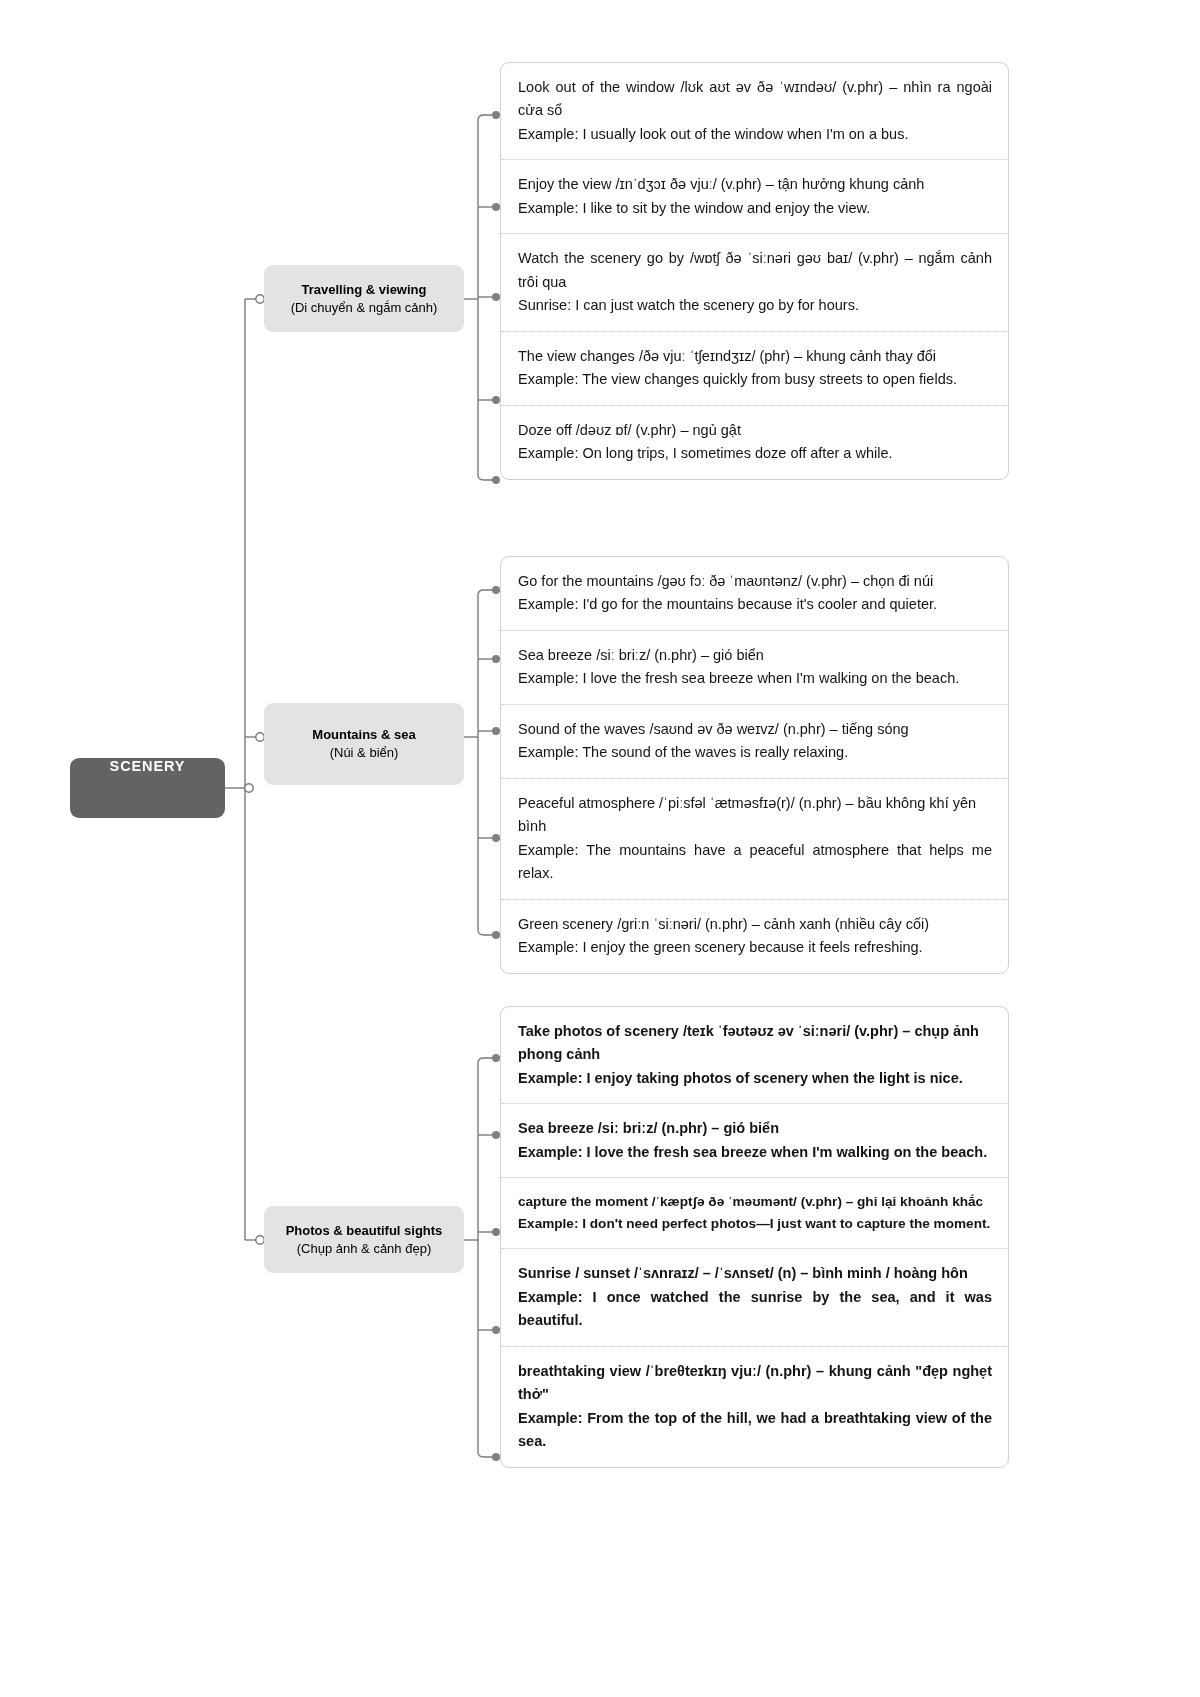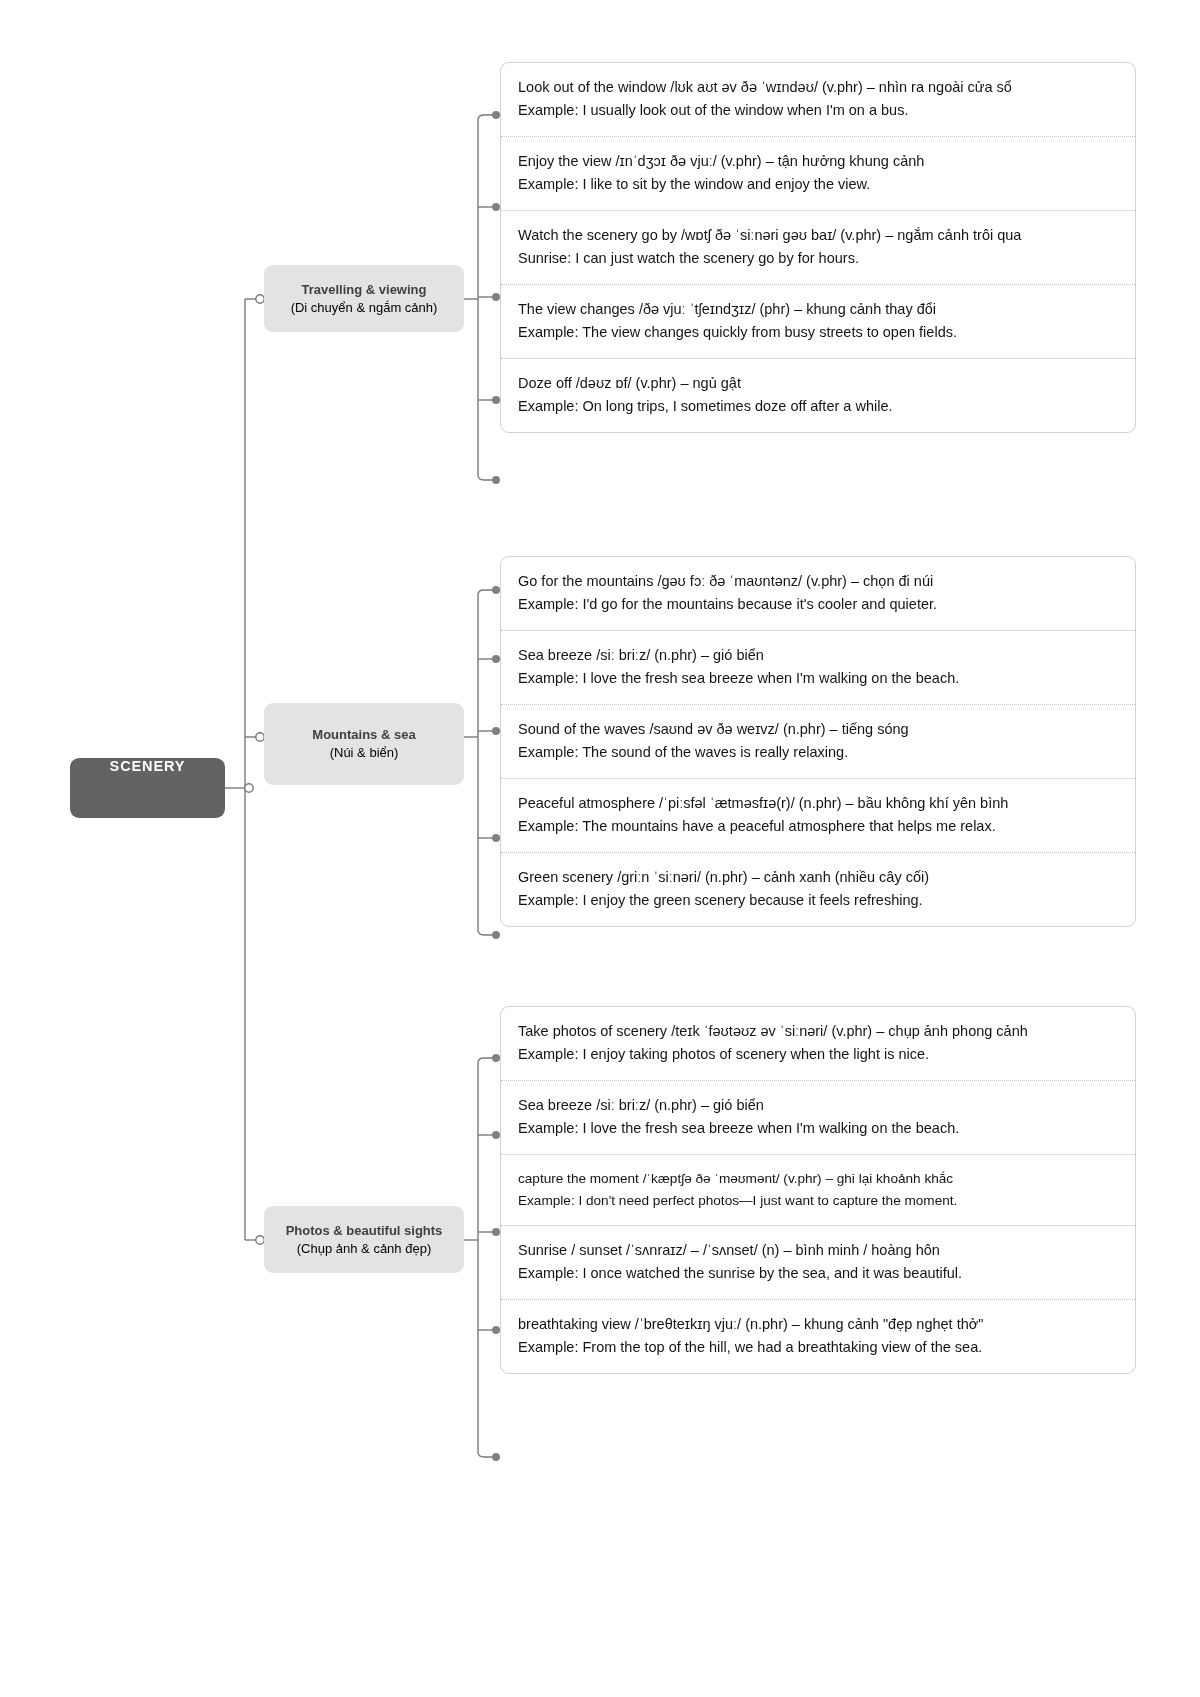--- a/index.html
+++ b/index.html
@@ -58,44 +58,44 @@
     flex-direction: column;
     align-items: center;
     justify-content: center;
     text-align: center;
     padding: 10px 8px;
   }
   .branch-line1 {
     font-size: 13px;
     font-weight: bold;
     line-height: 1.35;
-    color: #404040;
+    color: #000000;
   }
   .branch-line2 {
     font-size: 13px;
     line-height: 1.35;
     color: #000000;
   }
   #branch-0 { left: 264px; top: 265px; height: 67px; }
   #branch-1 { left: 264px; top: 703px; height: 82px; }
   #branch-2 { left: 264px; top: 1206px; height: 67px; }
 
   
   .leaf-card {
     position: absolute;
     left: 500px;
-    width: 636px;
+    width: 509px;
     background: #ffffff;
     border: 1px solid #d0d0d0;
     border-radius: 9px;
     overflow: hidden;
   }
   #card-0 { top: 62px; }
   #card-1 { top: 556px; }
-  #card-2 { top: 1006px; }
+  #card-2 { top: 1006px; font-weight: bold; }
 
   .leaf-item {
     padding: 13px 16px 13px 17px;
     border-bottom: 1px dotted #c4c4c4;
   }
   .leaf-item:last-child { border-bottom: none; }
 
   .leaf-head,
   .leaf-example {
     font-size: 14.5px;

